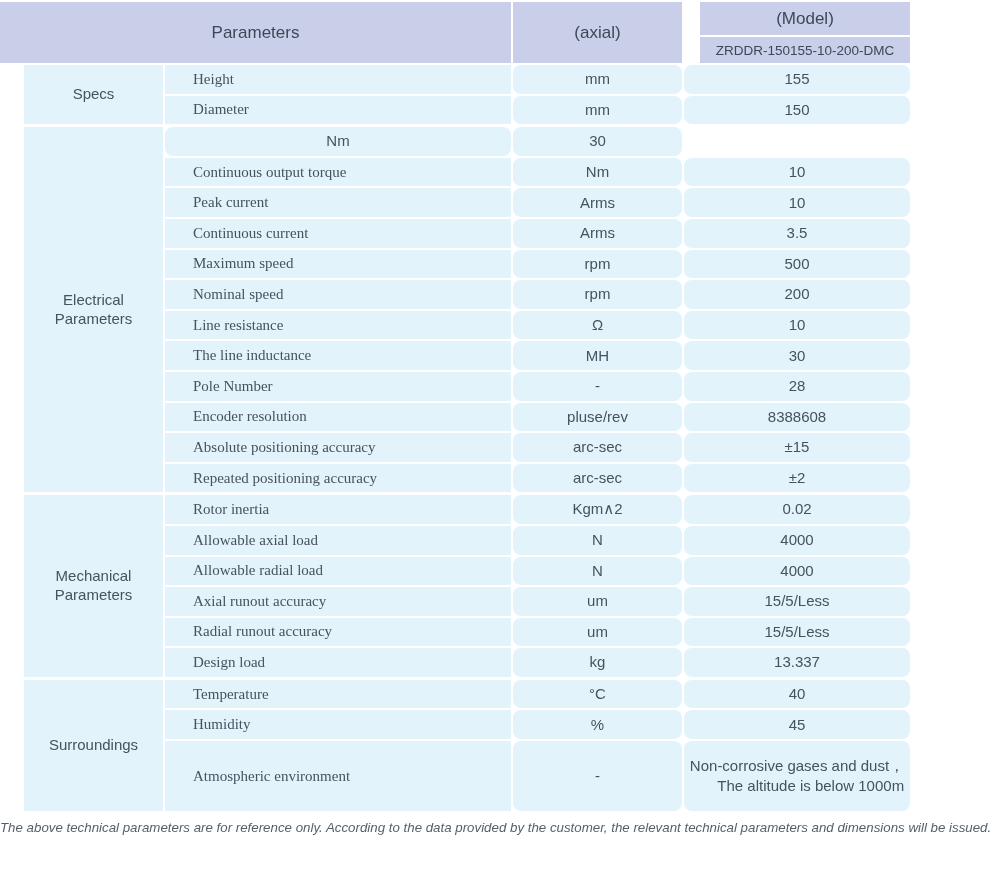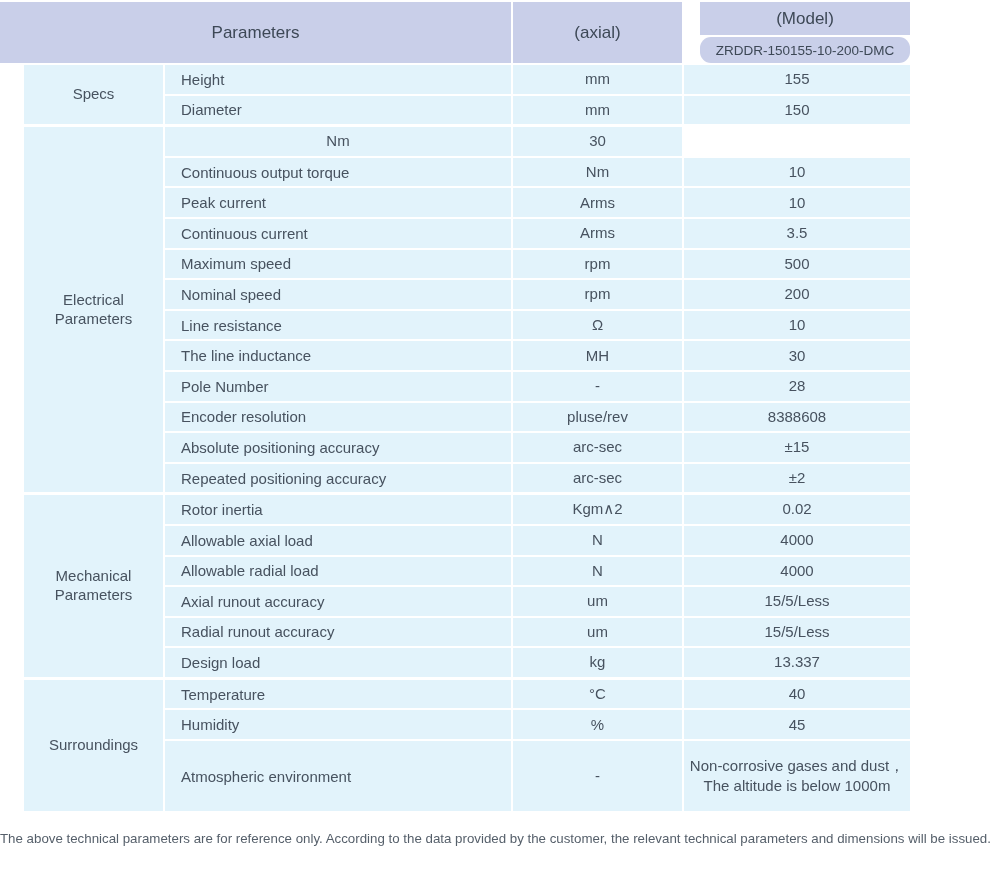--- a/index.html
+++ b/index.html
@@ -37,21 +37,21 @@
     display:flex;align-items:center;justify-content:center;
     font-size:17px;
   }
   .model-col{
     display:grid;
     grid-template-rows:1fr 26px;
     gap:2px;
     margin-left:16px;
   }
   .model-title{font-size:17px;}
-  .model-number{font-size:13.5px;border-radius:11px;}
+  .model-number{font-size:13.5px;}
   
   .section{
     display:grid;
     grid-template-columns:163px 1fr;
     gap:2px;
     margin-bottom:3px;
   }
   .section:last-child{margin-bottom:0;}
   .cell{
     background:var(--cell-bg);
@@ -73,34 +73,37 @@
     grid-template-columns:346px 169px 1fr;
     gap:2px;
   }
   .row .cell{
     height:28.6px;
     display:flex;align-items:center;
   }
   .row.tall .cell{height:70px;}
   .param{
     justify-content:flex-start;
-    padding-left:16px;
+    padding-left:28px;
+    font-family:Liberation Serif, serif;
   }
   .unit,.value{
     justify-content:center;
-    text-align:center;
+    text-align:right;
     white-space:pre-line;
     line-height:1.35;
+    border-radius:8px;
   }
   
   .footnote{
-    margin-top:20px;
+    margin-top:9px;
     font-size:13.3px;
     color:var(--footnote-text);
     white-space:nowrap;
+    font-style:italic;
   }
 </style>
 </head>
 <body>
 
 <div class="spec-table">
   <div class="table-header">
     <div class="h-cell">Parameters</div>
     <div class="h-cell">(axial)</div>
     <div class="model-col">

